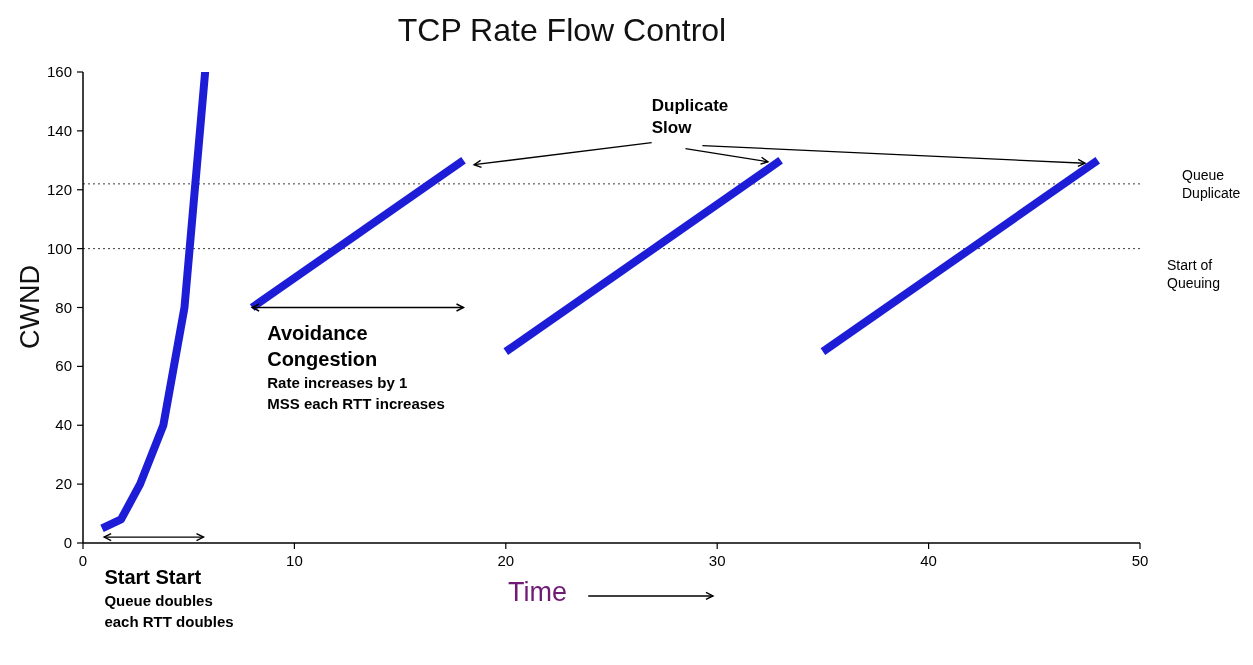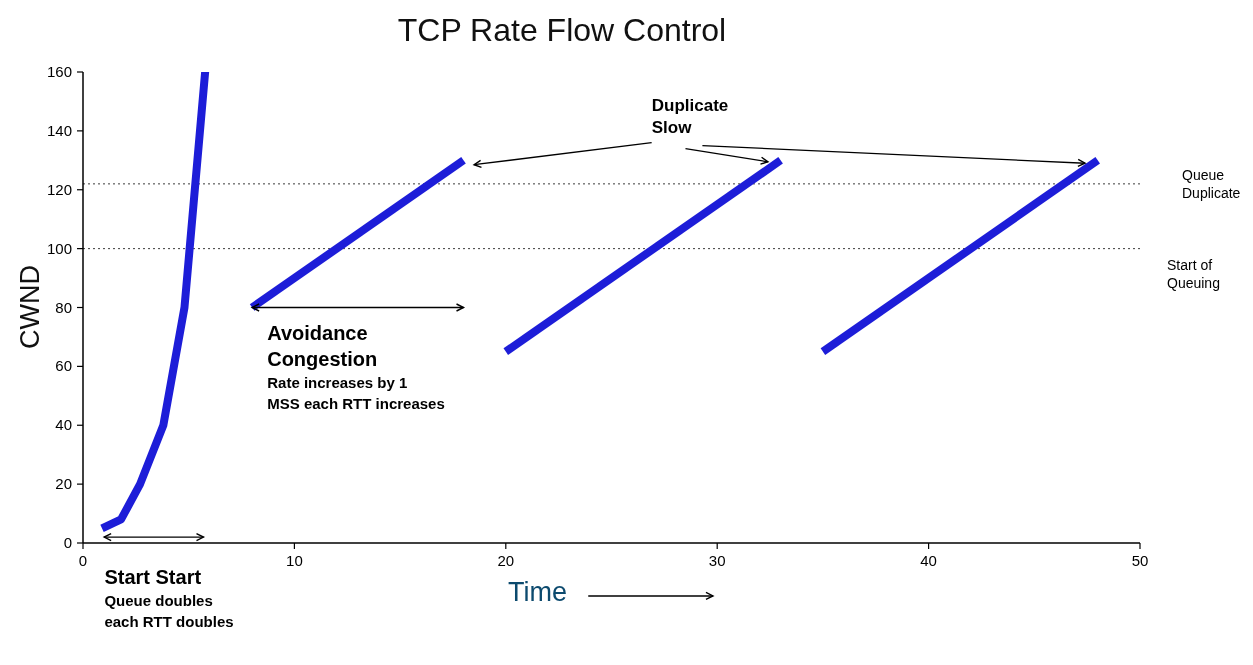--- a/index.html
+++ b/index.html
@@ -5,21 +5,21 @@
   html,body{margin:0;padding:0;background:#fff;}
   .stage{position:relative;width:1253px;height:665px;background:#ffffff;
          font-family:"Liberation Sans",sans-serif;color:#000;overflow:hidden;}
   svg{position:absolute;left:0;top:0;}
   .tick{font:15px "Liberation Sans",sans-serif;fill:#000;}
   .title{position:absolute;left:562px;top:12px;transform:translateX(-50%);
          font-size:32px;white-space:nowrap;color:#111;}
   .ylabel{position:absolute;left:30px;top:307px;
           transform:translate(-50%,-50%) rotate(-90deg);
           font-size:27px;white-space:nowrap;color:#111;}
-  .xlabel{position:absolute;left:508px;top:577px;font-size:27px;color:#0c4a6e;}
+  .xlabel{position:absolute;left:508px;top:577px;font-size:27px;color:#701a75;}
   .ann{position:absolute;text-align:left;white-space:nowrap;font-weight:bold;}
   .ann .big{font-size:20px;line-height:26px;}
   .ann .small{font-size:15px;line-height:21px;}
   .dup{left:690px;top:95px;transform:translateX(-50%);font-size:17px;line-height:22px;}
   .ca{left:356px;top:320px;transform:translateX(-50%);}
   .ss{left:169px;top:564px;transform:translateX(-50%);}
   .refl{position:absolute;left:1167px;font-size:14px;line-height:18px;
         text-align:left;white-space:nowrap;}
   .refl-qs{top:166px;margin-left:15px;}
   .refl-sq{top:230px;margin-top:26px;}

